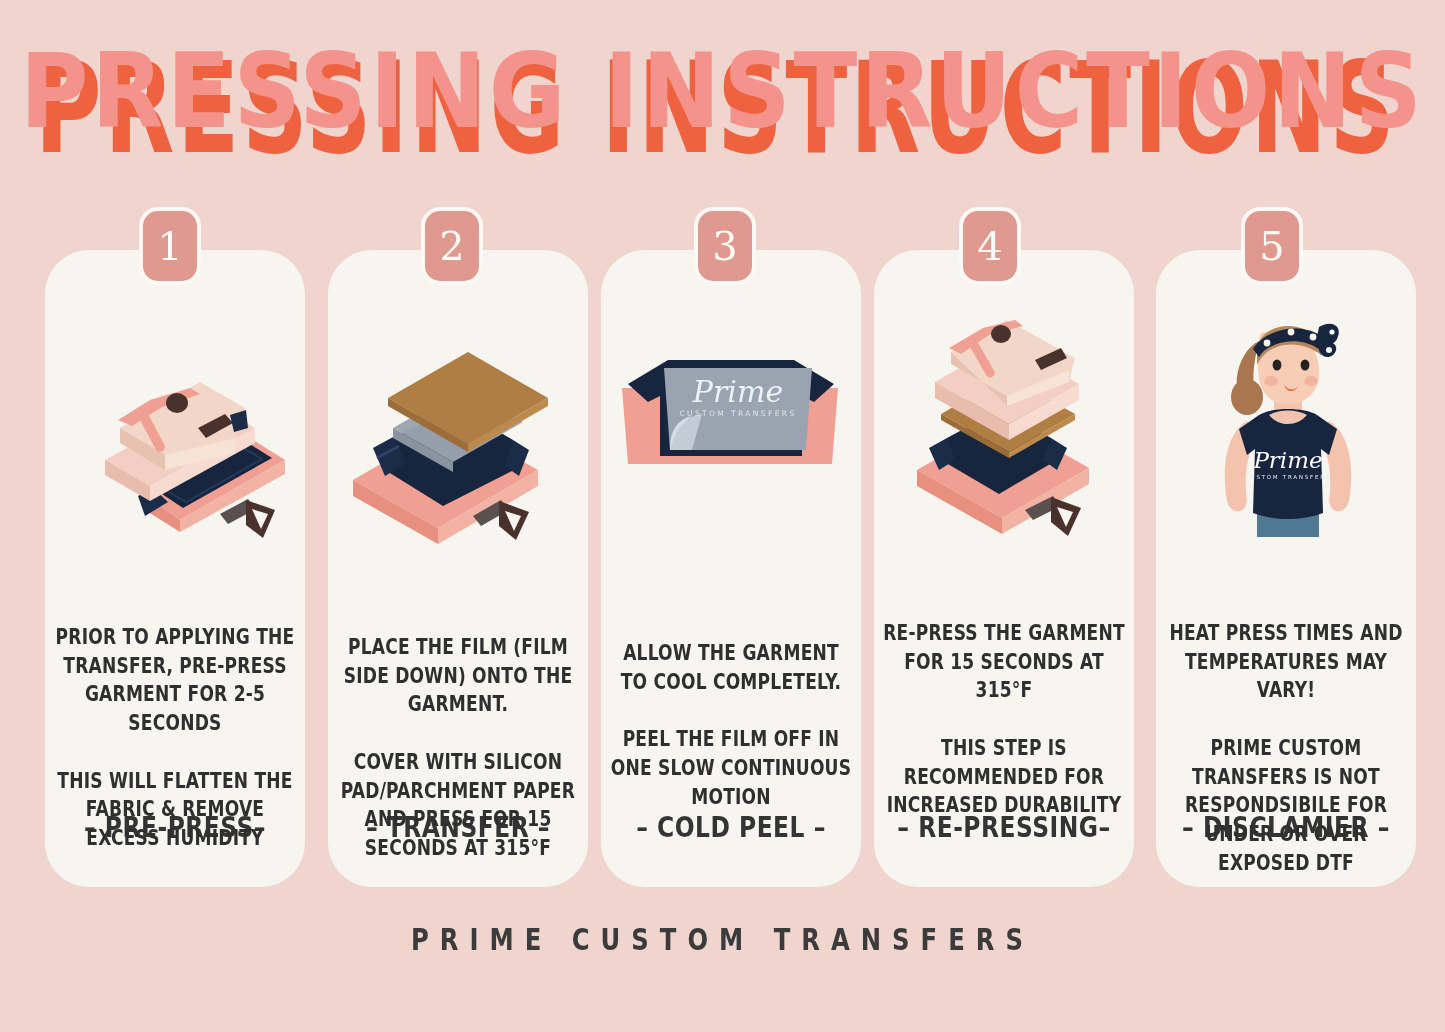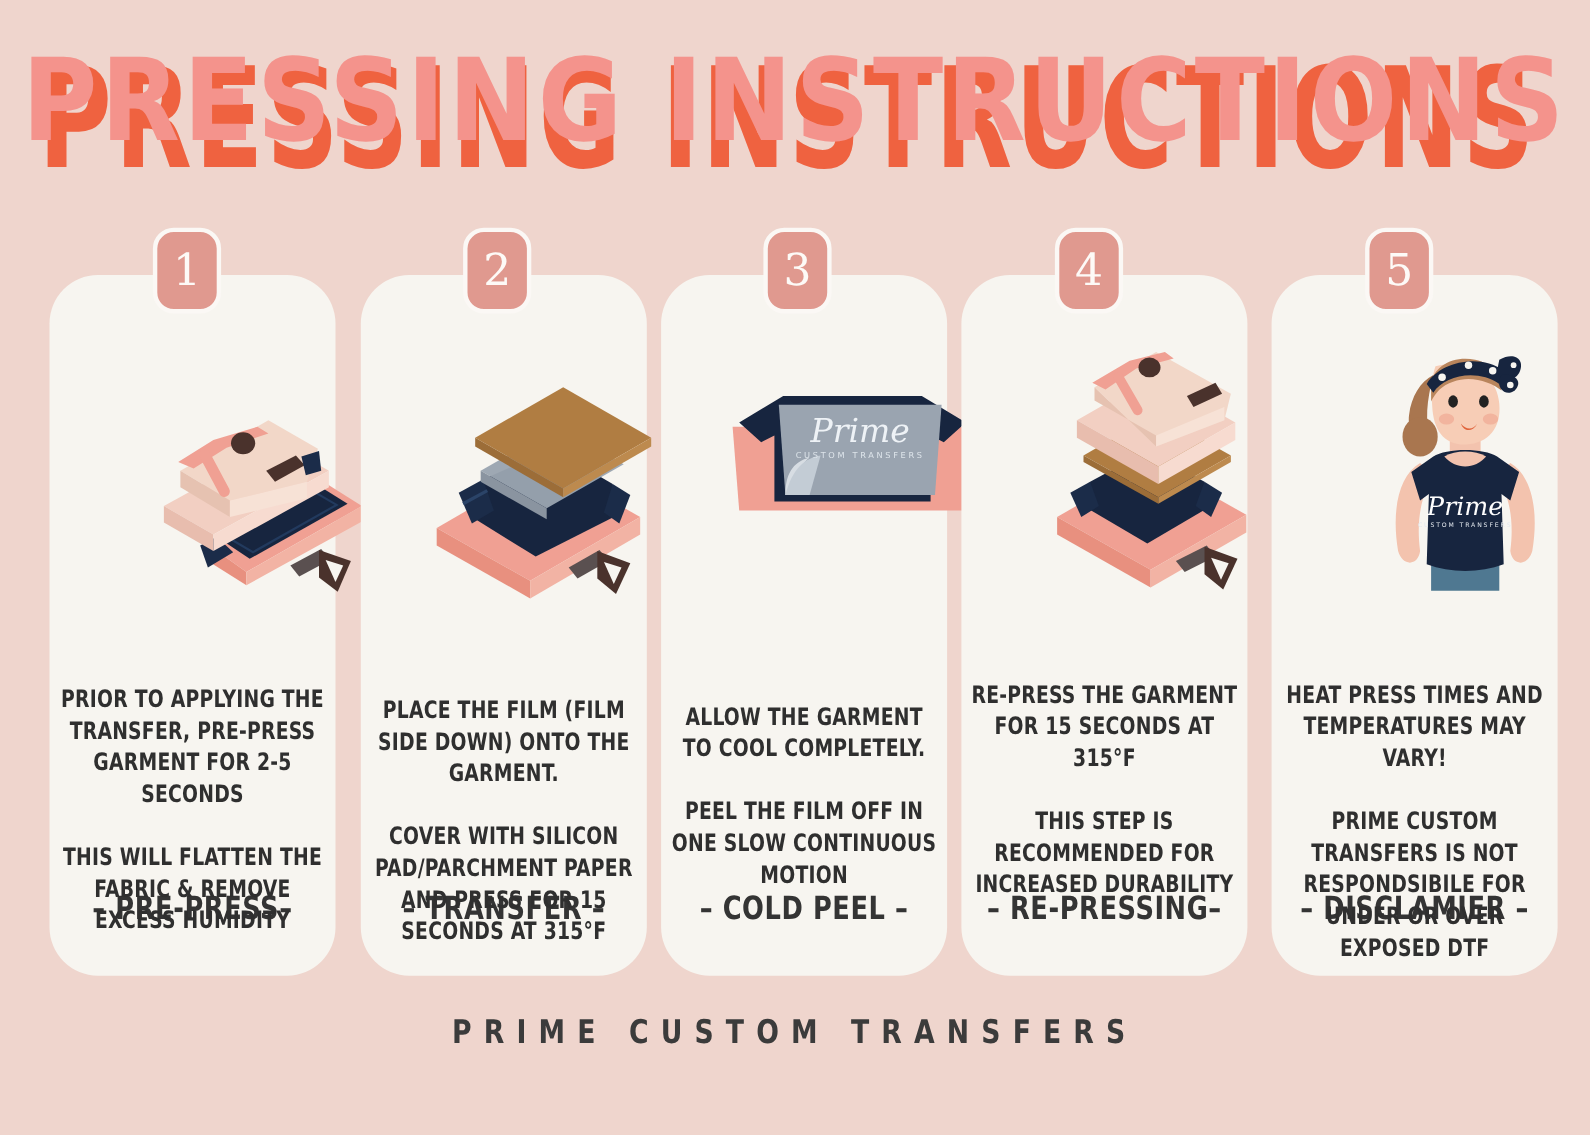--- a/index.html
+++ b/index.html
@@ -62,21 +62,20 @@
     text-align:center;
     z-index:5;
   }
 
   
   .illo{
     position:absolute;
     left:0;top:60px;
     width:260px;height:250px;
     overflow:hidden;
-    margin-left:44px;
   }
   .illo svg{display:block;margin:0 auto;}
 
   
   .heading{
     position:absolute;
     left:0;width:260px;
     top:560px;
     text-align:center;
     color:#343434;

